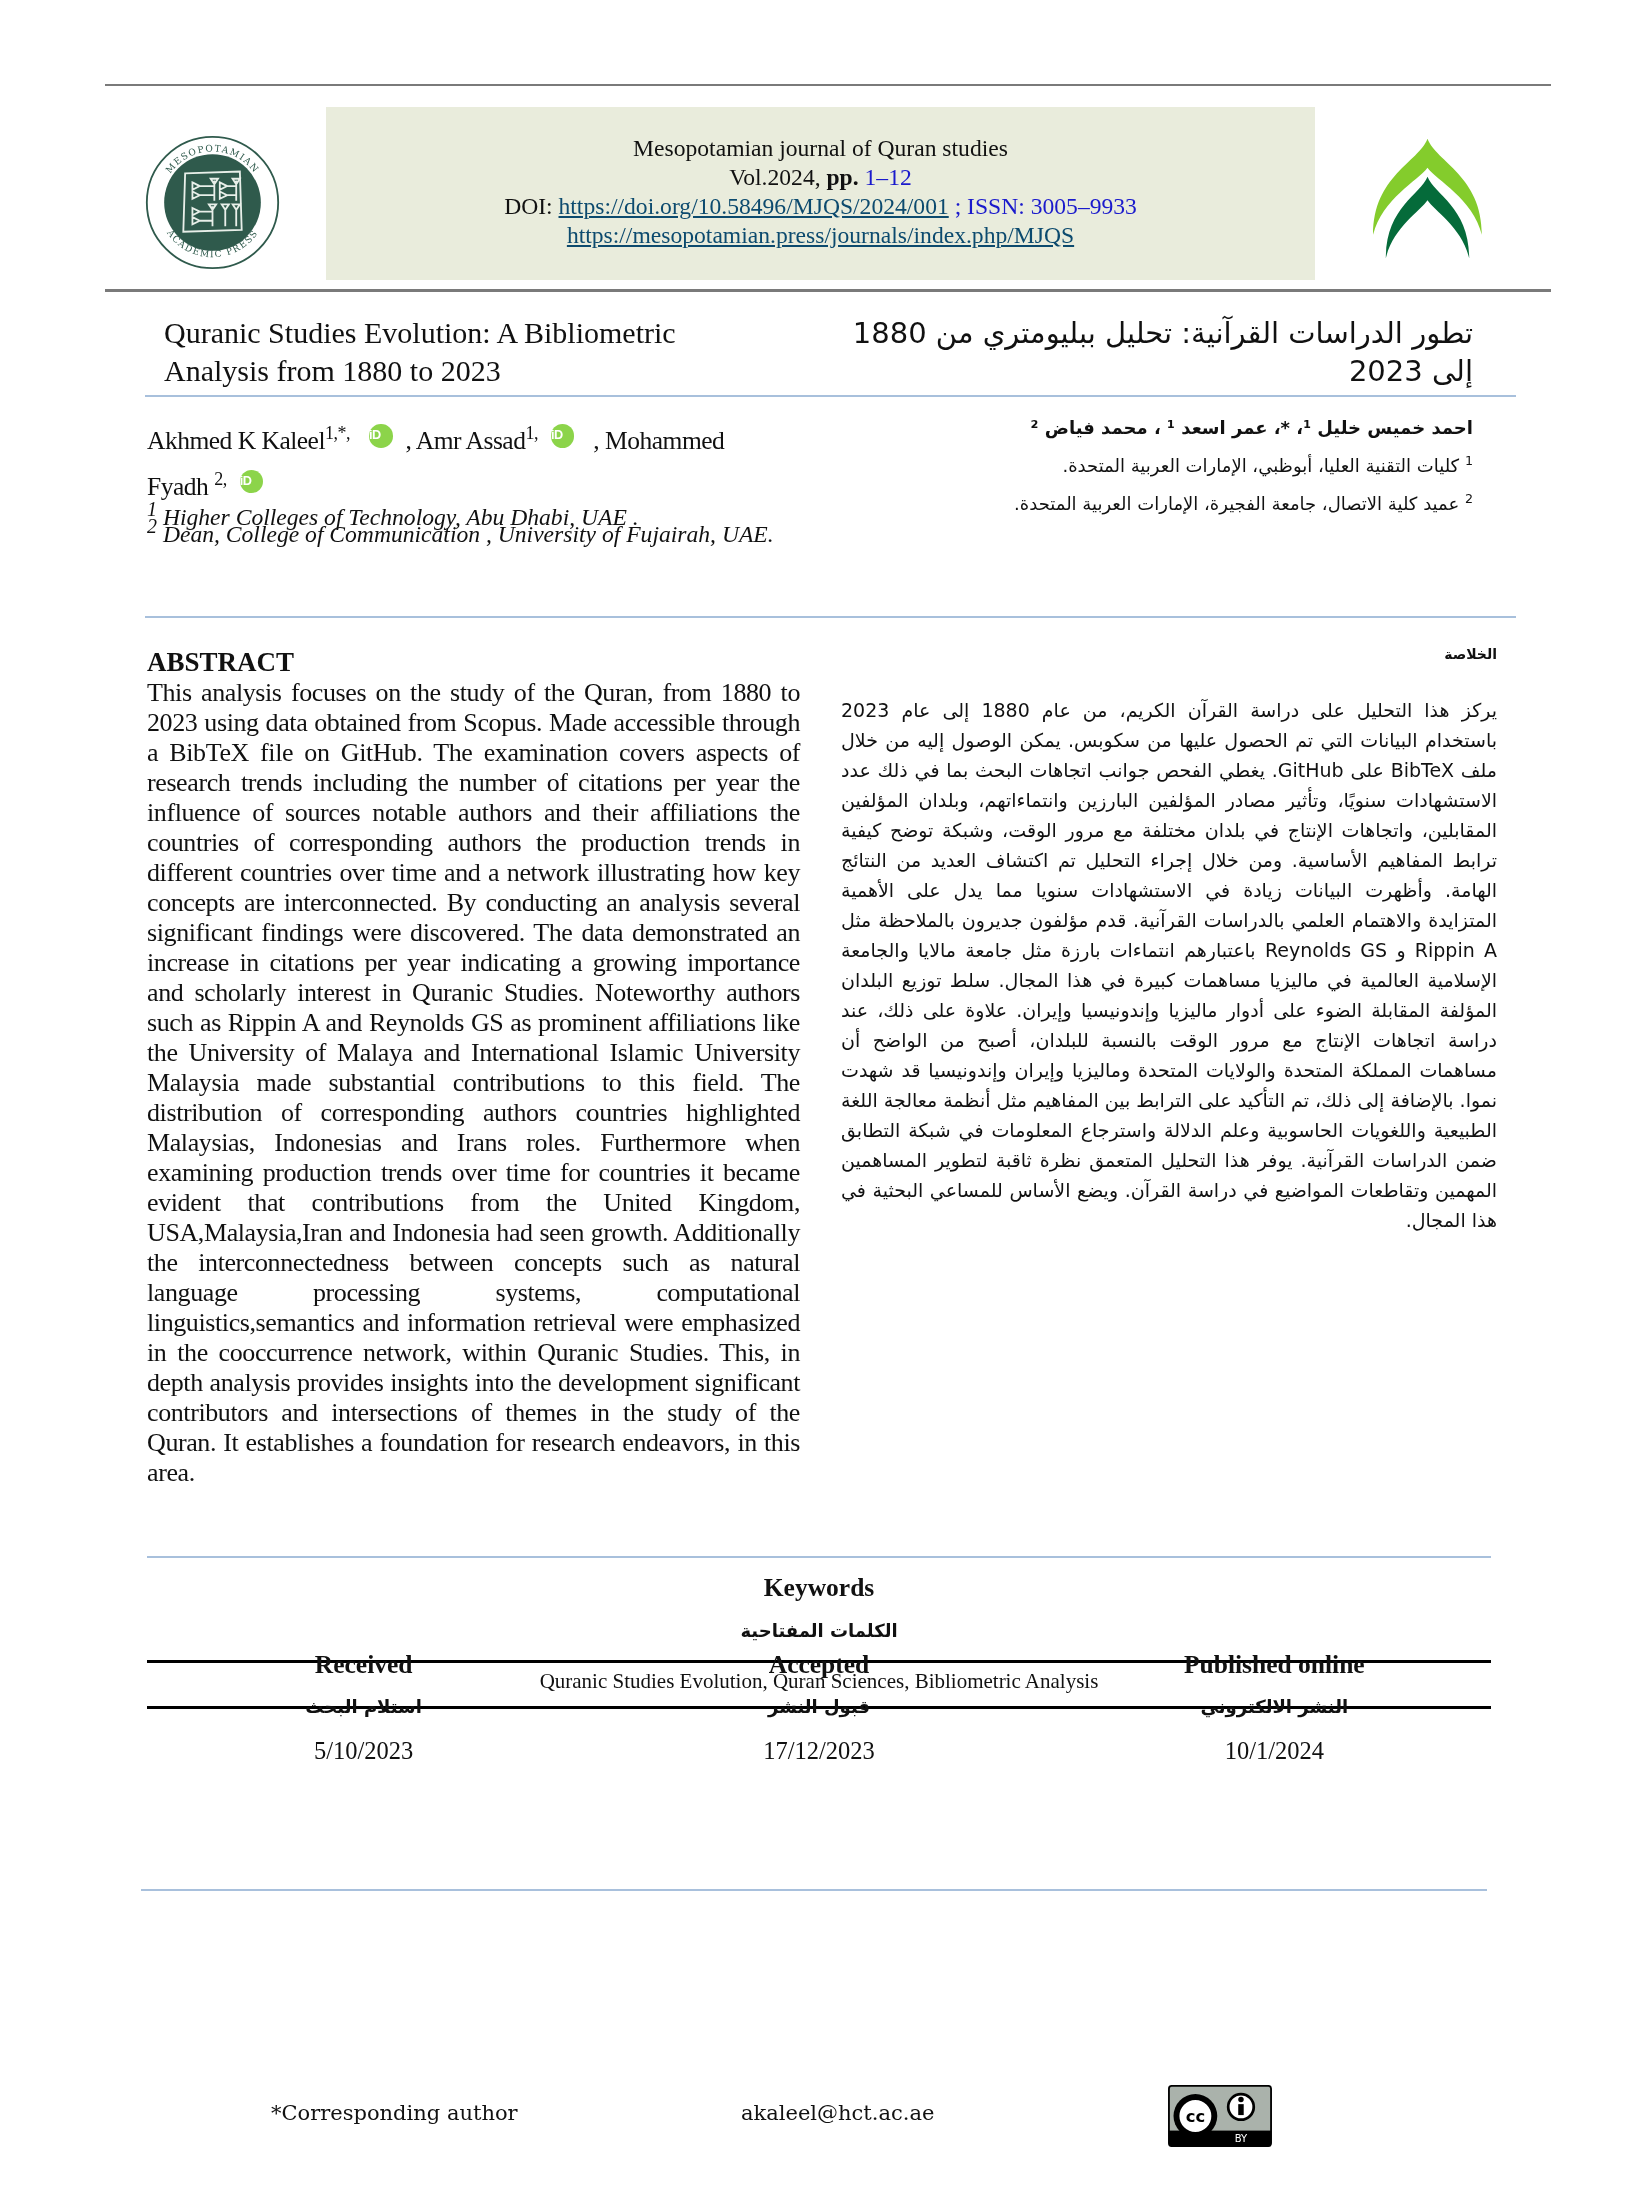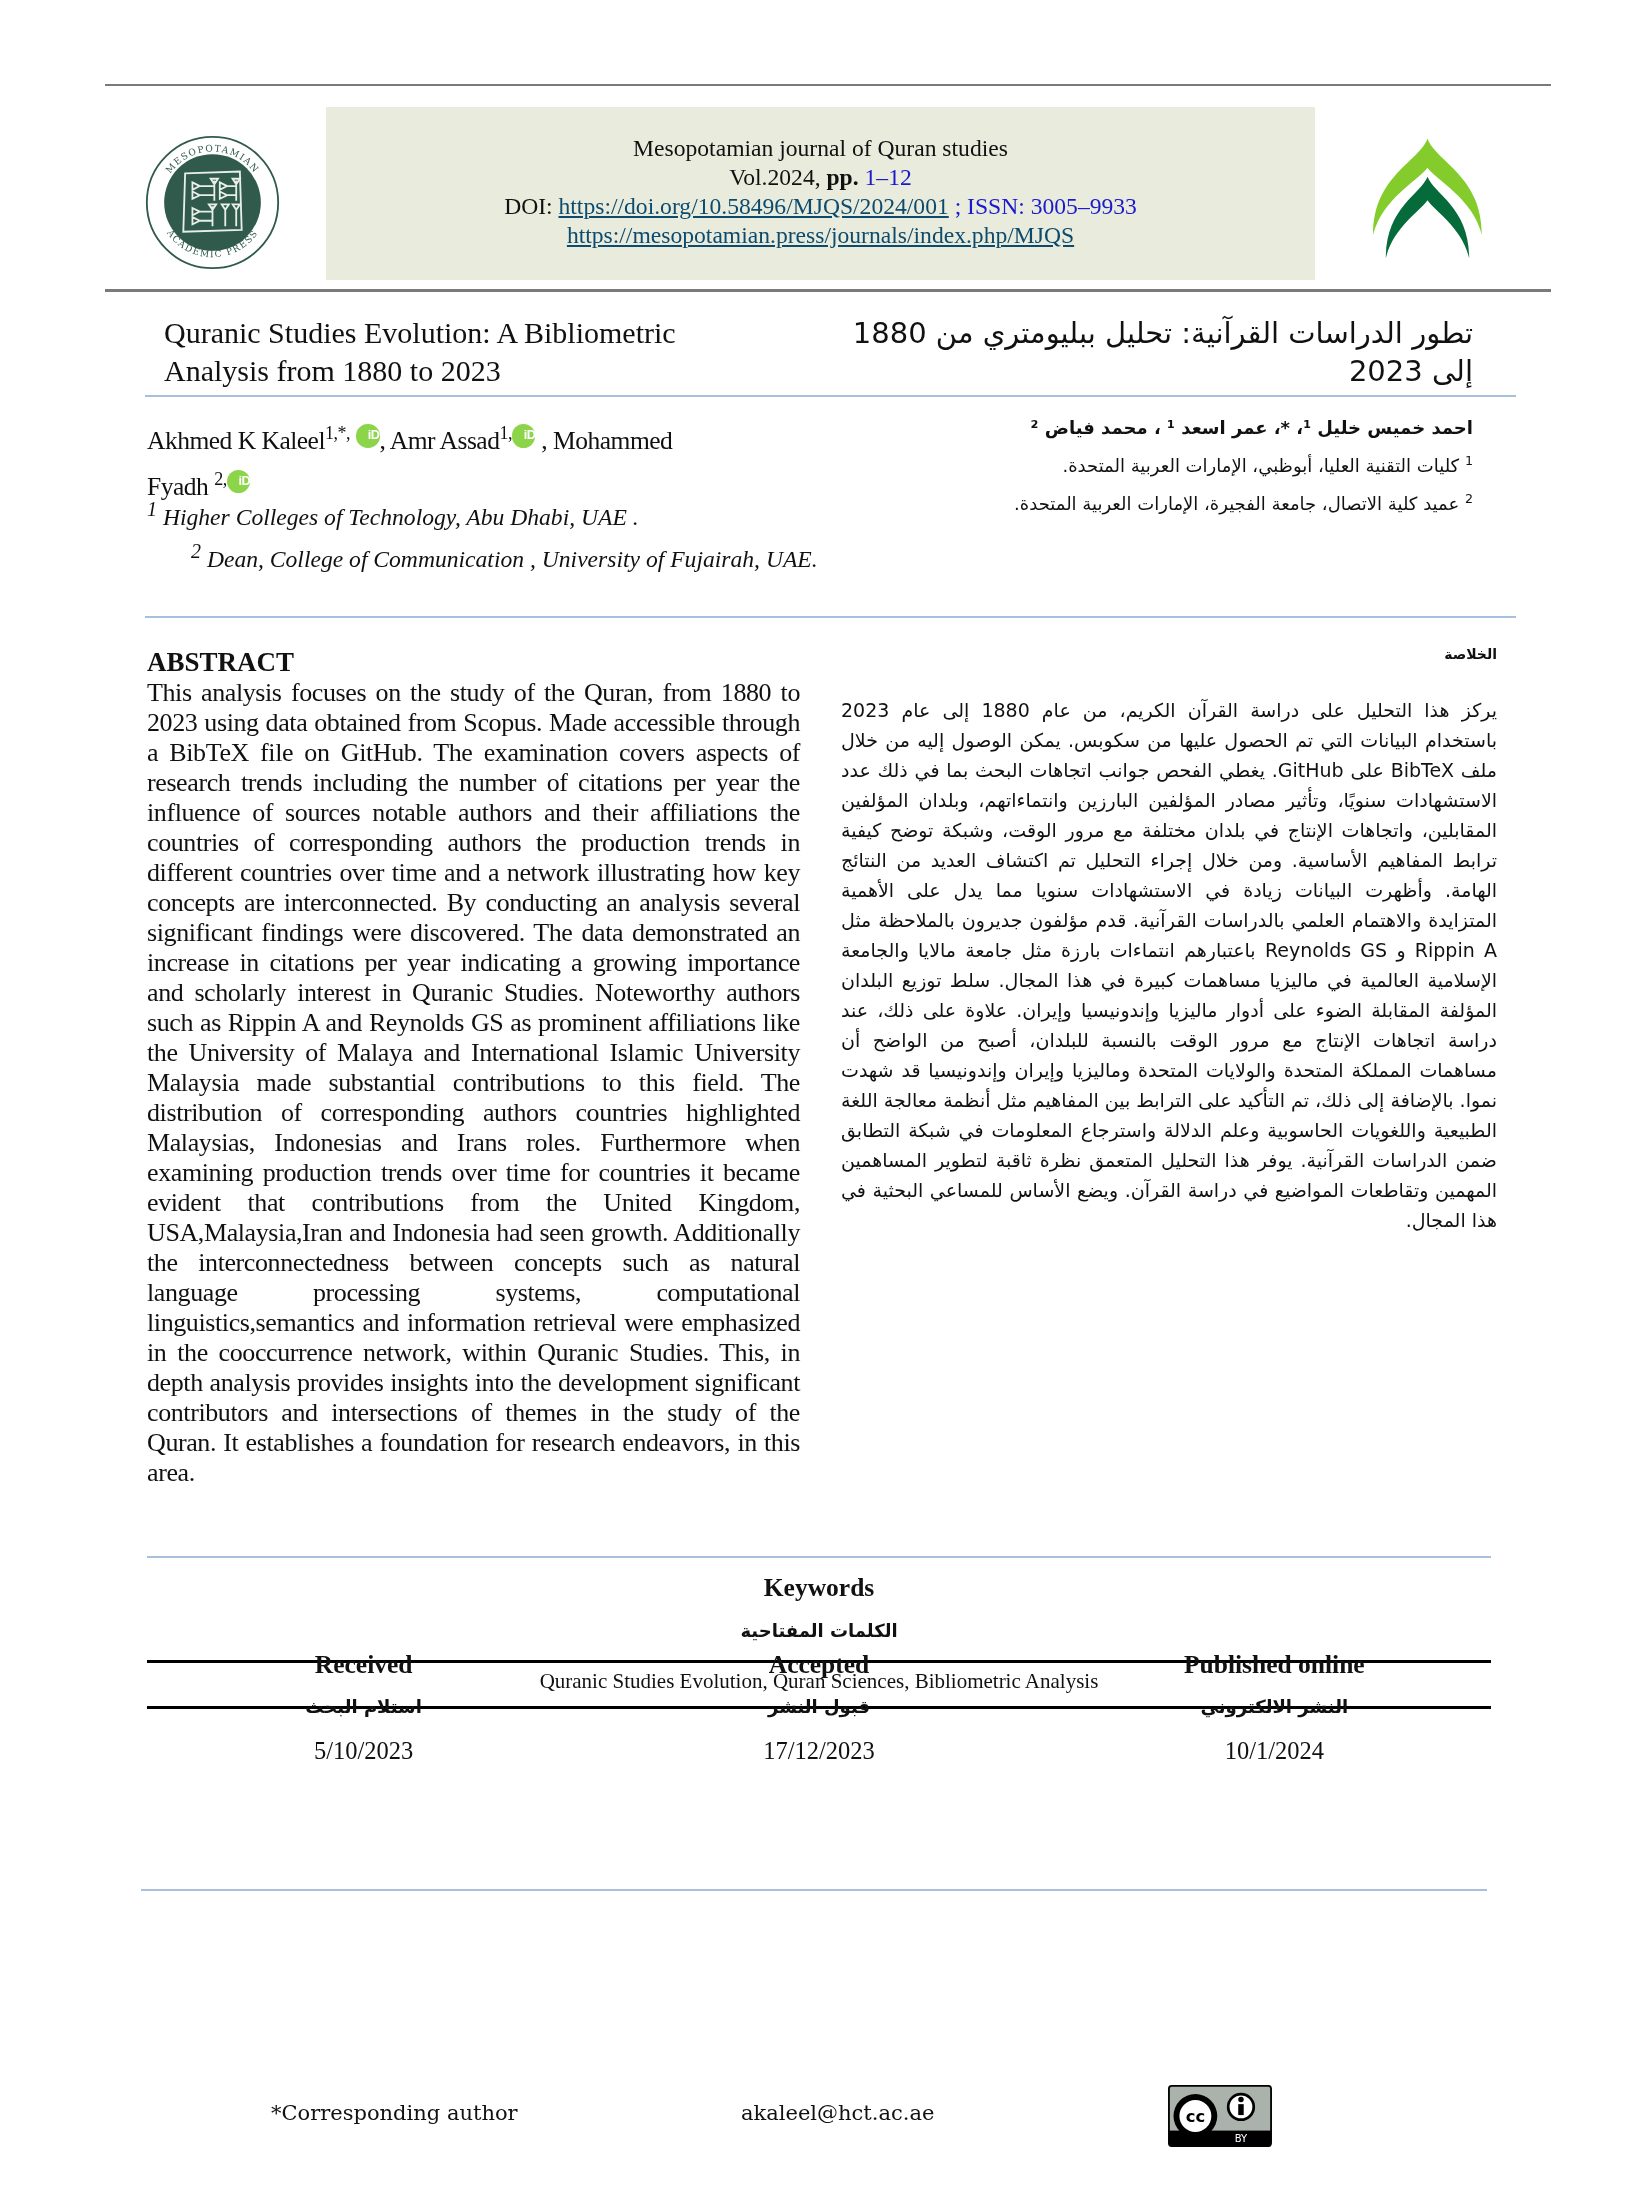--- a/index.html
+++ b/index.html
@@ -15,21 +15,21 @@
     .header-box a { color: #0c4a6e; text-decoration: underline; }
     .blue { color: #1a1acc; }
     .title-en { left: 164px; top: 314px; width: 564px; font-size: 30px; line-height: 38px; }
     .title-ar { left: 818px; top: 314px; width: 655px; font-size: 29px; line-height: 38px; direction: rtl; text-align: right;
                 font-family: "DejaVu Sans", sans-serif; }
     .hr-blue { height: 1.8px; background: #a8c0dc; }
     .authors-en { left: 147px; top: 414px; width: 636px; font-size: 25.5px; line-height: 38px; letter-spacing: -0.5px; }
     .authors-en sup { font-size: 18px; }
     .orcid { display: inline-block; width: 23.6px; height: 23.6px; border-radius: 50%; background: #8cd44a;
              color: #fff; font-family: "Liberation Sans", sans-serif; font-size: 12.7px; font-weight: bold;
-             text-align: right; line-height: 23.6px; vertical-align: super; margin: 0 0; }
+             text-align: left; line-height: 23.6px; vertical-align: super; margin: 0 13px; }
     .affil-en { left: 147px; width: 691px; font-style: italic; font-size: 23.6px; line-height: 36px; }
     .affil-en sup { font-size: 20px; font-style: italic; }
     .authors-ar { left: 818px; top: 411px; width: 655px; direction: rtl; text-align: right;
                   font-family: "DejaVu Sans", sans-serif; font-size: 18px; line-height: 33px; }
     .authors-ar .names { font-weight: bold; }
     .authors-ar sup { font-size: 12.7px; }
     .abstract-en { left: 147px; top: 647px; width: 653px; }
     .abstract-en h2 { margin: 0; font-size: 27px; line-height: 31px; font-weight: bold; }
     .abstract-en p { margin: 0; font-size: 26px; line-height: 30px; text-align: justify; letter-spacing: -0.4px; }
     .abstract-ar { left: 841px; top: 641px; width: 656px; direction: rtl; text-align: right;
@@ -104,21 +104,21 @@
 
 <div class="abs hr-blue" style="left:145px; top:395px; width:1371px;"></div>
 
 <div class="abs authors-en">
   <span>Akhmed K Kaleel</span><sup>1,*,</sup> <span class="orcid">iD</span><span>, Amr Assad</span><sup>1,</sup><span class="orcid">iD</span><span> , Mohammed</span><br>
   <span>Fyadh </span><sup>2,</sup><span class="orcid">iD</span>
 </div>
 <div class="abs affil-en" style="top:491px;">
   <sup>1</sup><span> Higher Colleges of Technology, Abu Dhabi, UAE .</span>
 </div>
-<div class="abs affil-en" style="top:533px;margin-left:44px;">
+<div class="abs affil-en" style="top:508px;">
   <sup>2</sup><span> Dean, College of Communication , University of Fujairah, UAE.</span>
 </div>
 
 <div class="abs authors-ar">
   <div class="names">احمد خميس خليل ¹، *، عمر اسعد ¹ ، محمد فياض ²</div>
   <div><sup>1</sup><span> كليات التقنية العليا، أبوظبي، الإمارات العربية المتحدة.</span></div>
   <div><sup>2</sup><span> عميد كلية الاتصال، جامعة الفجيرة، الإمارات العربية المتحدة.</span></div>
 </div>
 
 <div class="abs hr-blue" style="left:145px; top:616px; width:1371px;"></div>

